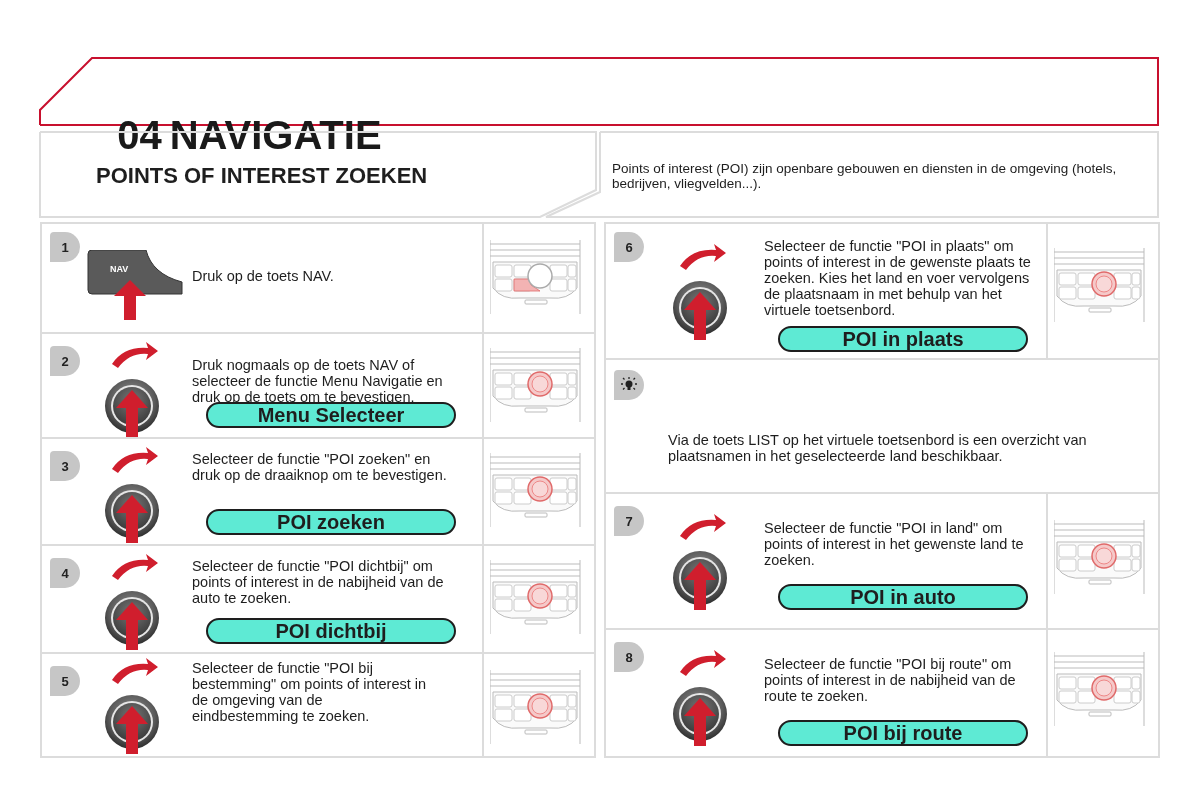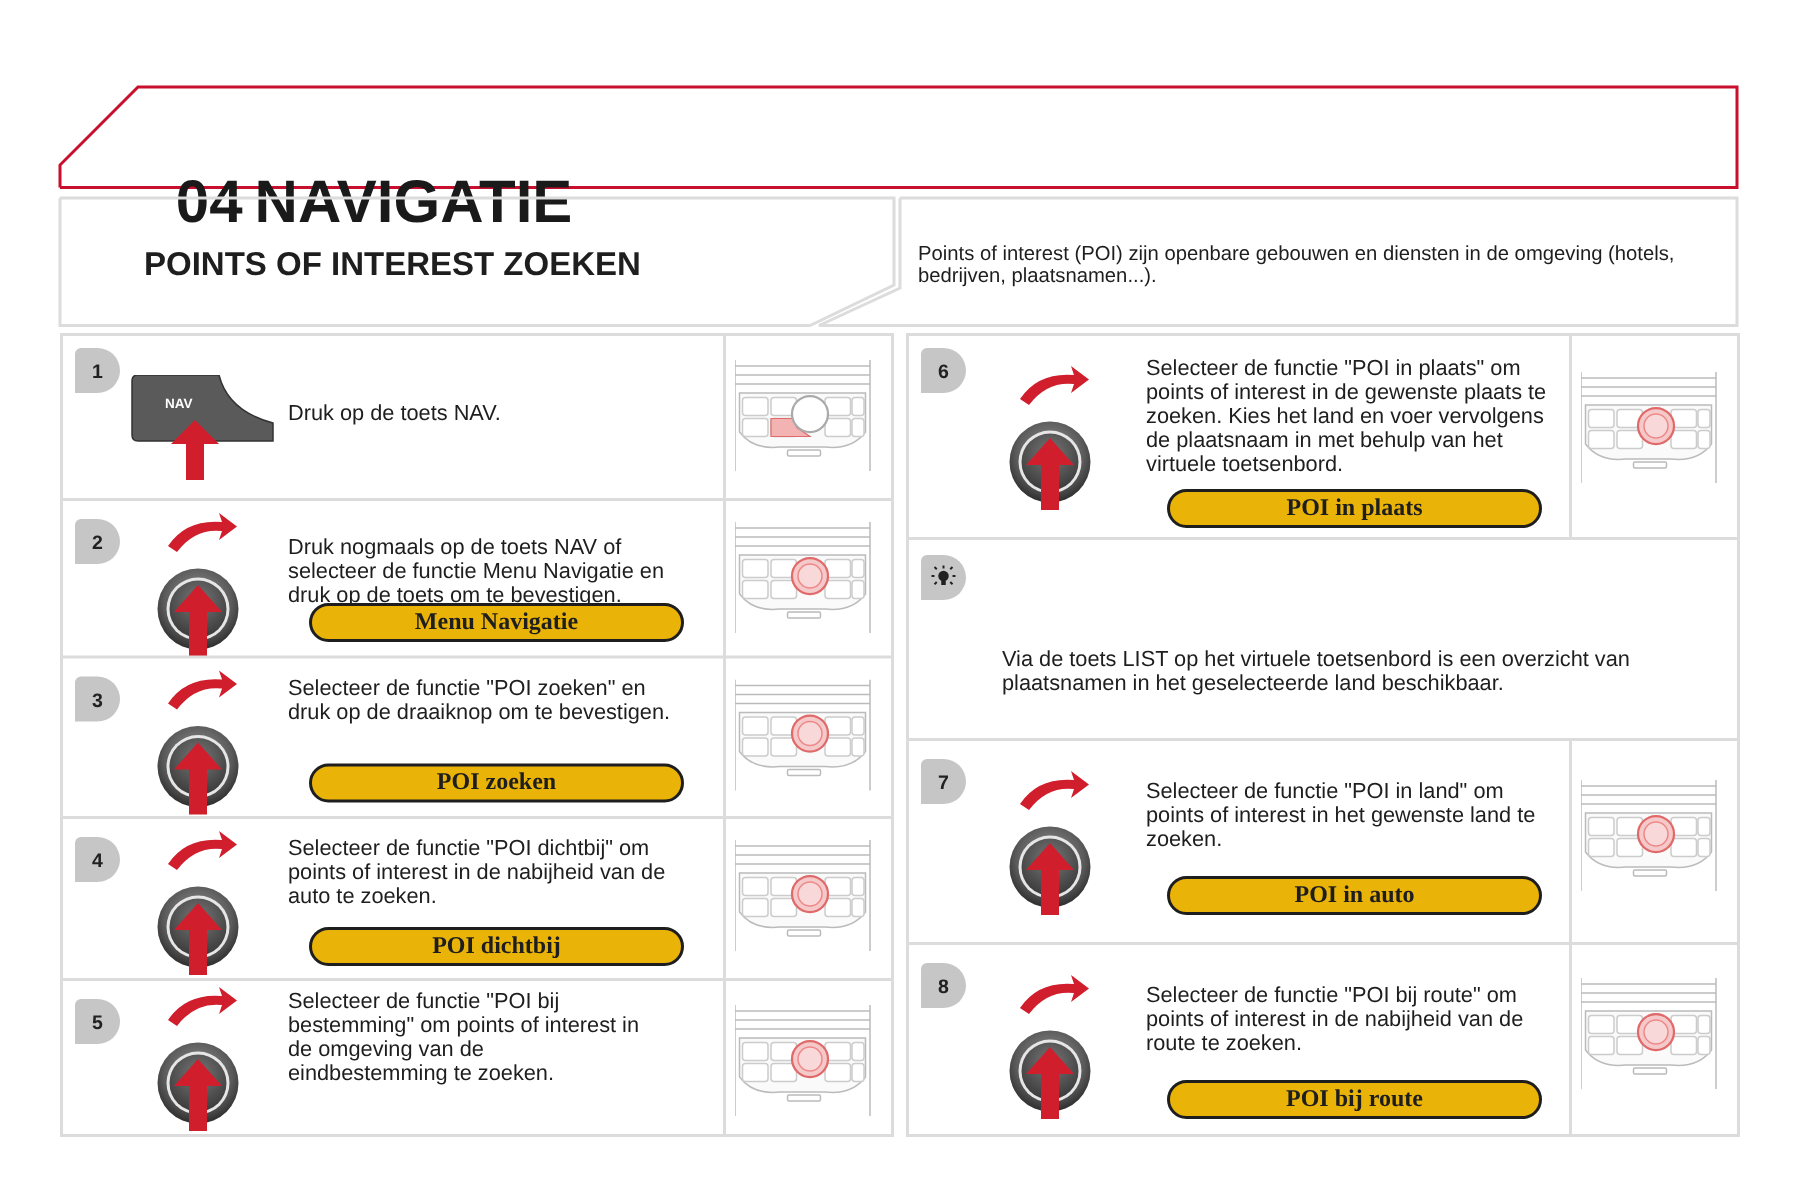--- a/index.html
+++ b/index.html
@@ -30,42 +30,41 @@
     position: absolute; width: 30px; height: 30px; background: #c6c6c6;
     border-radius: 15px 15px 15px 0; border-top-left-radius: 4px;
     font-size: 13px; font-weight: bold; color: #222;
     display: flex; align-items: center; justify-content: center;
   }
   .step-text {
     position: absolute; font-size: 14.5px; line-height: 16px; color: #1e1e1e;
   }
   .pill {
     position: absolute; height: 26px; border: 2px solid #1e1e1e; border-radius: 14px;
-    font-size: 16px; font-weight: bold; text-align: center; line-height: 22px; color: #1e1e1e;
-    background: #eab308;
-    font-family: Liberation Serif, serif;
+    font-size: 20px; font-weight: bold; text-align: center; line-height: 22px; color: #1e1e1e;
+    background: #5eead4;
   }
   .icon-svg { position: absolute; }
 </style>
 </head>
 <body>
 
 <svg class="header-svg" width="1200" height="130">
   <polyline points="40,125 40,110 92,58 1158,58 1158,125 40,125" fill="none" stroke="#c8102e" stroke-width="2"></polyline>
 </svg>
 <div class="chapter-title">
   <span class="chapter-num">04</span><span>NAVIGATIE</span>
 </div>
 
 <svg class="abs" style="left:0;top:0" width="1200" height="230">
   <polyline points="40,132 596,132 596,190 540,217 40,217 40,132" fill="none" stroke="#dcdcdc" stroke-width="2"></polyline>
   <polyline points="600,132 1158,132 1158,217 546,217 600,192 600,132" fill="none" stroke="#dcdcdc" stroke-width="2"></polyline>
 </svg>
 <div class="section-title">POINTS OF INTEREST ZOEKEN</div>
-<div class="intro-text">Points of interest (POI) zijn openbare gebouwen en diensten in de omgeving (hotels, bedrijven, plaatsnamen...).</div>
+<div class="intro-text">Points of interest (POI) zijn openbare gebouwen en diensten in de omgeving (hotels, bedrijven, vliegvelden...).</div>
 
 <svg width="0" height="0" style="position:absolute">
   <defs>
     <radialGradient id="knobOuter" cx="50%" cy="40%" r="60%">
       <stop offset="0%" stop-color="#9a9a9a"></stop>
       <stop offset="70%" stop-color="#5a5a5a"></stop>
       <stop offset="100%" stop-color="#2e2e2e"></stop>
     </radialGradient>
     <radialGradient id="knobInner" cx="50%" cy="35%" r="65%">
       <stop offset="0%" stop-color="#777"></stop>
@@ -115,21 +114,21 @@
       <circle cx="50" cy="36" r="12" fill="#fff" stroke="#aaa" stroke-width="1.5"></circle>
     </svg>
   </div>
 
   <div class="row" style="top:108px;height:105px;">
     <div class="badge" style="left:8px;top:12px;">2</div>
     <svg class="icon-svg" style="left:60px;top:8px" width="60" height="98">
         <use href="#knob"></use>
       </svg>
     <div class="step-text" style="left:150px;top:23px;width:270px;">Druk nogmaals op de toets NAV of selecteer de functie Menu Navigatie en druk op de toets om te bevestigen.</div>
-    <div class="pill" style="left:164px;top:68px;width:250px;">Menu Navigatie</div>
+    <div class="pill" style="left:164px;top:68px;width:250px;">Menu Selecteer</div>
     <svg class="icon-svg" style="left:448px;top:14px" width="92" height="76">
       <use href="#console"></use>
       <circle cx="50" cy="36" r="12" fill="#f5c9c9" stroke="#e06a6a" stroke-width="1.5"></circle>
       <circle cx="50" cy="36" r="8" fill="#f8d8d8" stroke="#e88" stroke-width="1"></circle>
     </svg>
   </div>
 
   <div class="row" style="top:213px;height:107px;">
     <div class="badge" style="left:8px;top:12px;">3</div>
     <svg class="icon-svg" style="left:60px;top:8px" width="60" height="98">

